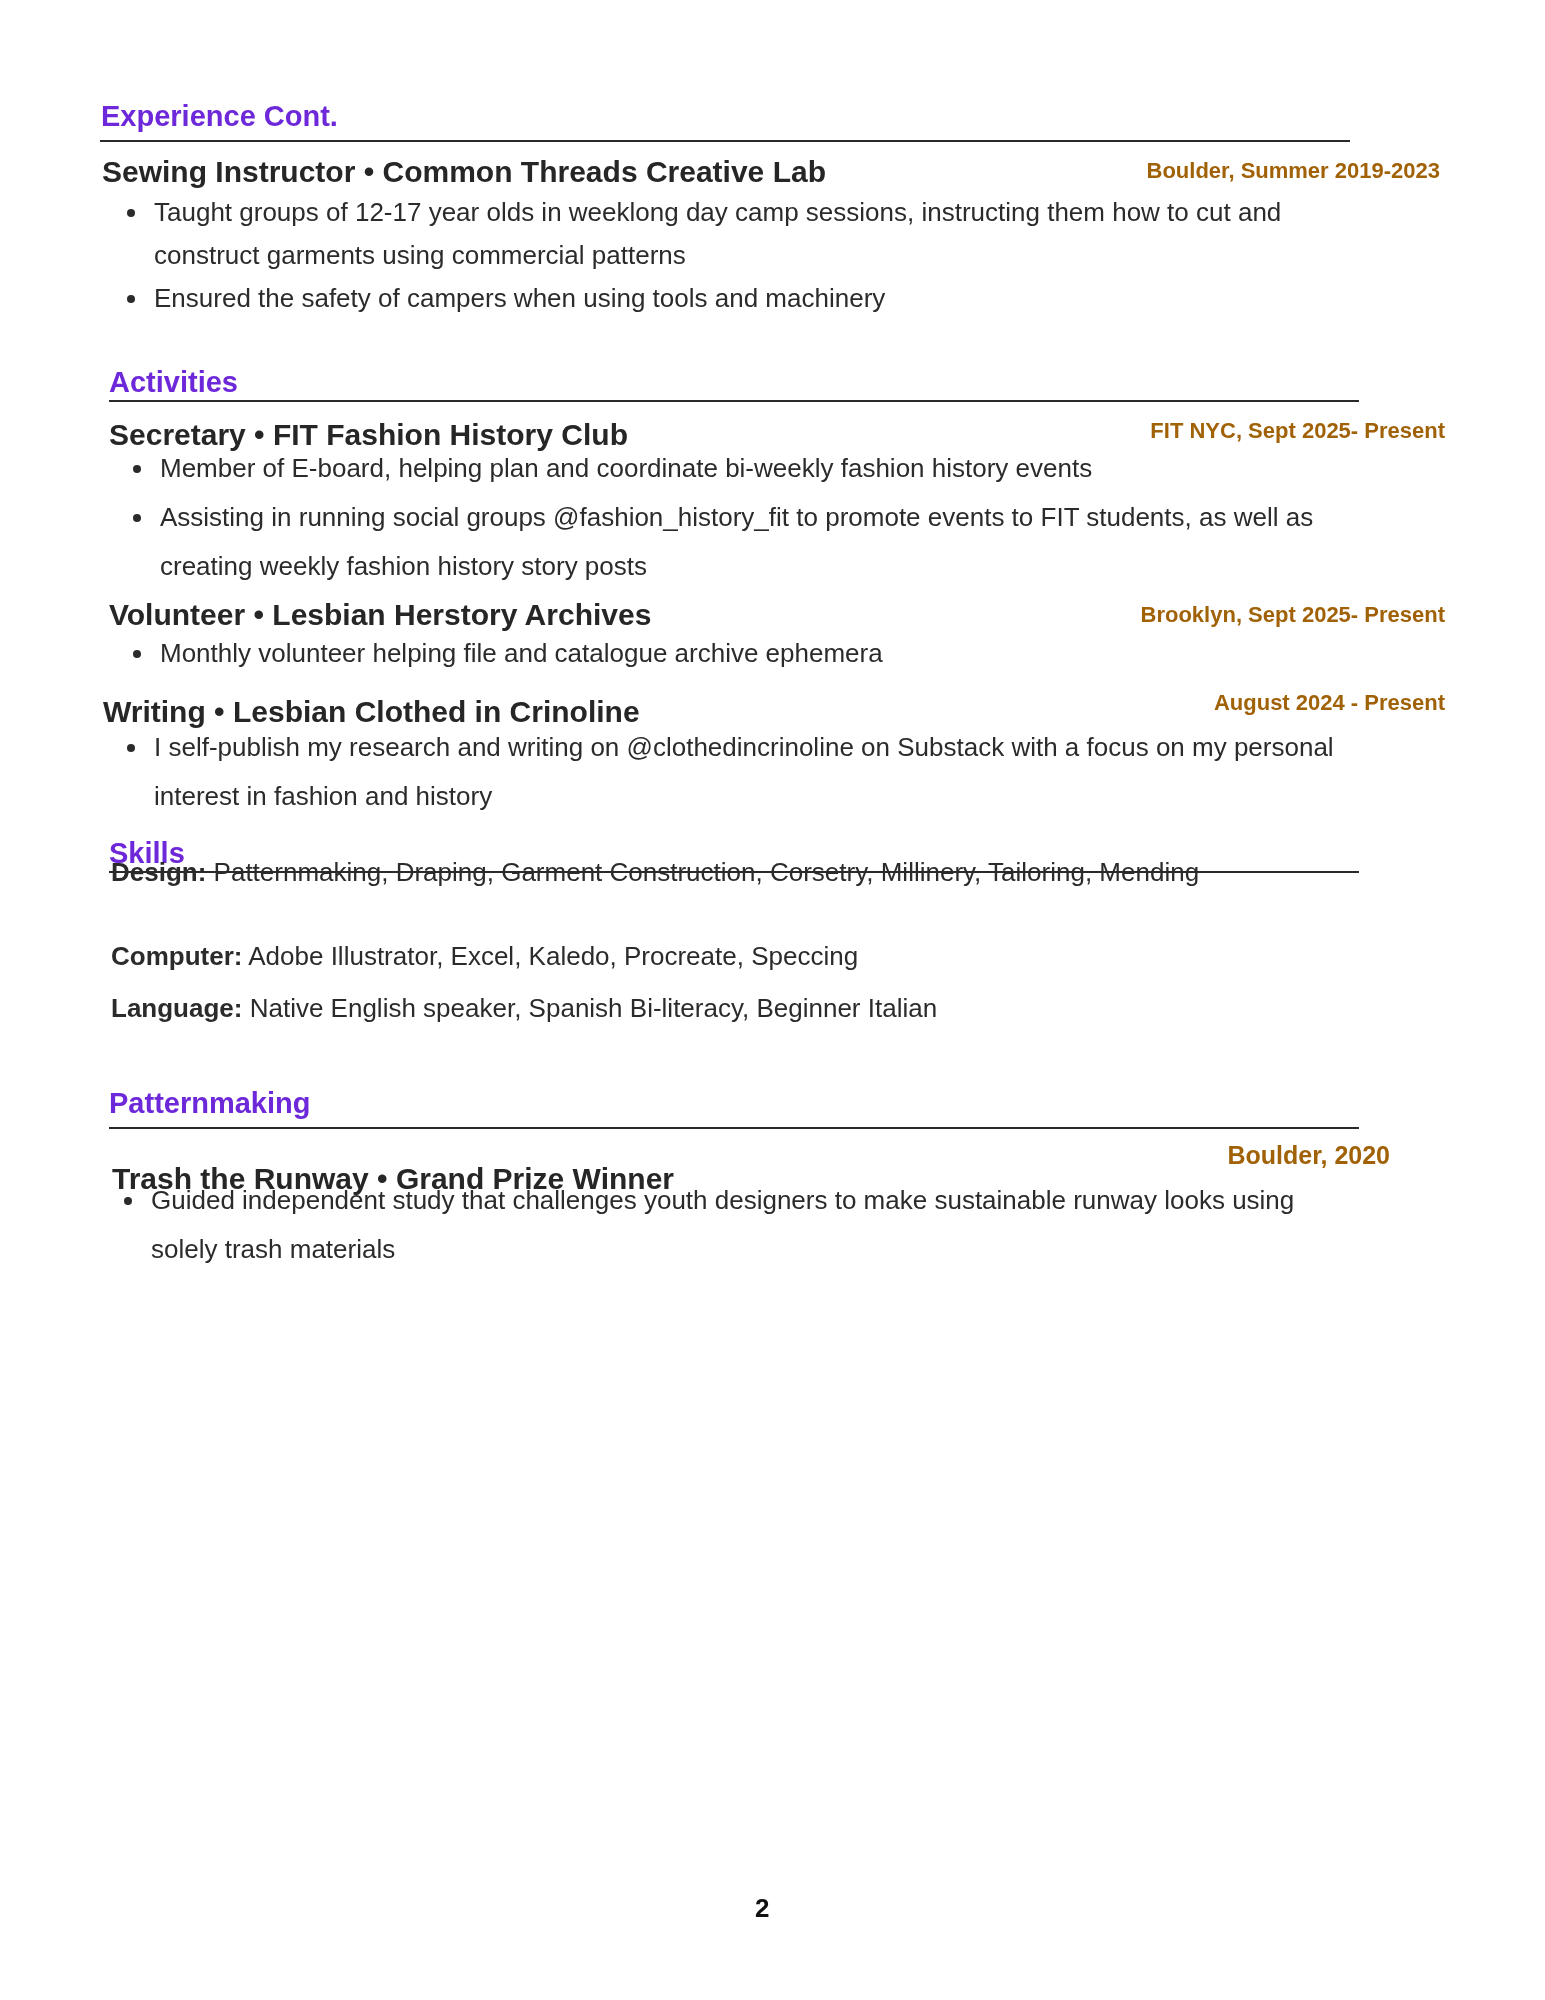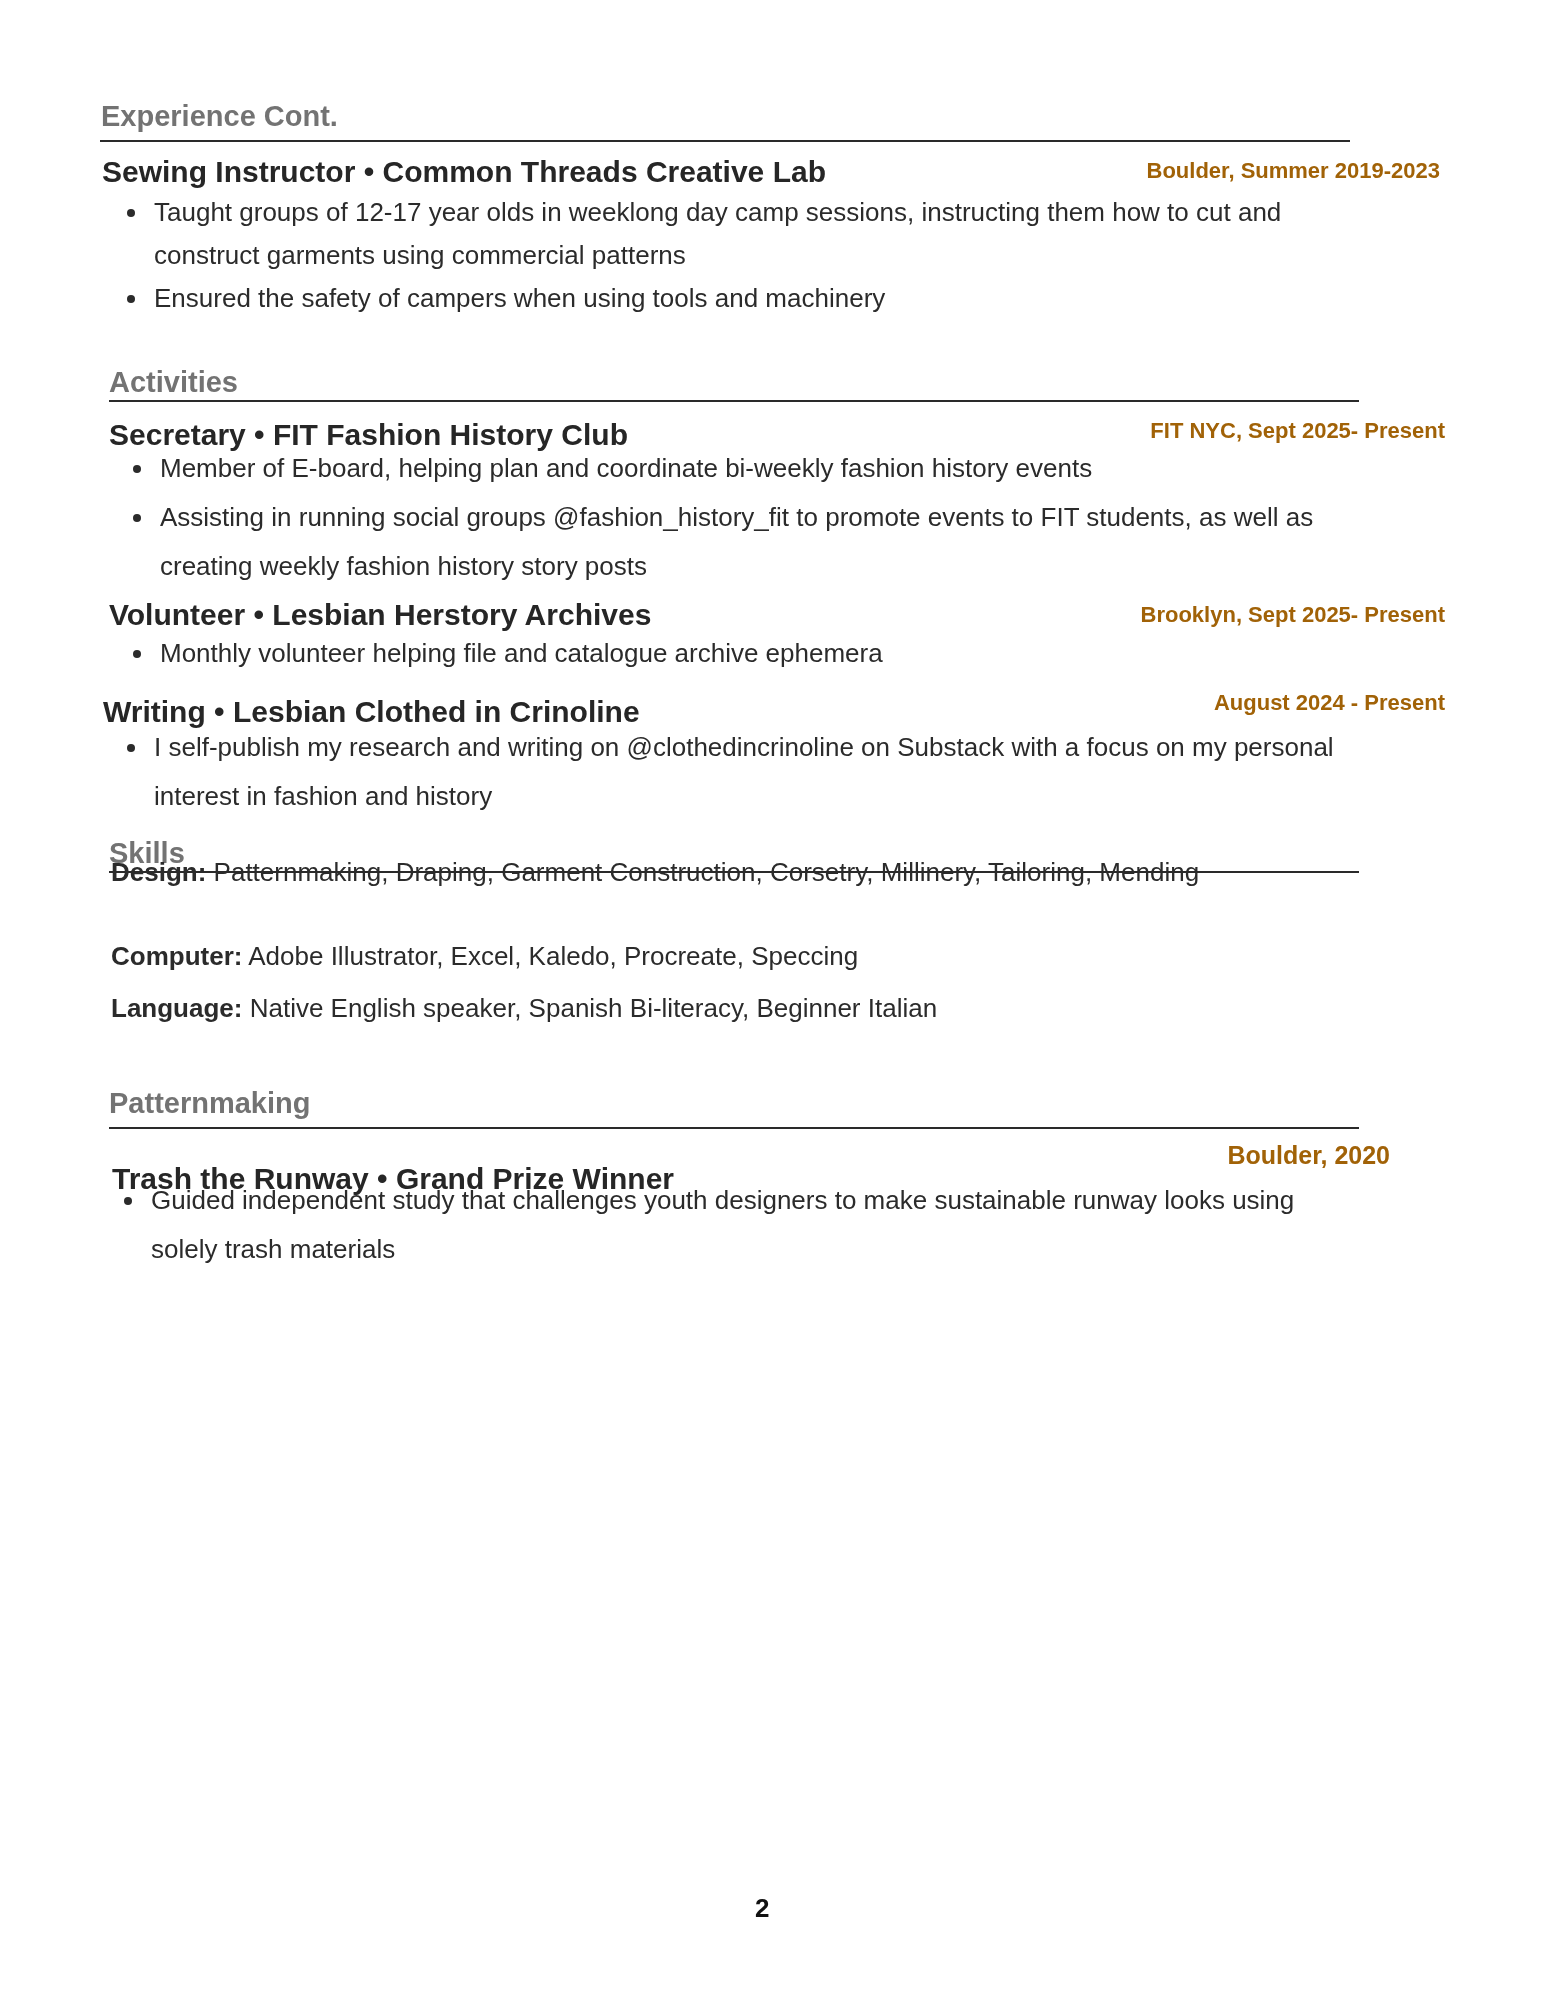--- a/index.html
+++ b/index.html
@@ -1,19 +1,19 @@
 <!DOCTYPE html>
 <html><head>
 <meta charset="utf-8">
 <style>
   html, body { margin: 0; padding: 0; background: #ffffff; }
   body { width: 1545px; height: 2000px; position: relative; overflow: hidden;
          font-family: "Liberation Sans", "DejaVu Sans", sans-serif; color: #222222; }
   .abs { position: absolute; white-space: nowrap; }
-  .h2 { font-weight: bold; font-size: 29px; color: #737373; }
+  .h2 { font-weight: bold; font-size: 29px; color: #6d28d9; }
   .rule { position: absolute; height: 2px; background: #2a2a2a; }
   .role { font-weight: bold; font-size: 30px; color: #262626; }
   .meta { font-weight: bold; font-size: 22px; color: #a16207; text-align: right; }
   .body { font-size: 26px; color: #2b2b2b; line-height: 1; }
   .bullet { position: absolute; width: 8px; height: 8px; border-radius: 50%; background: #2b2b2b; }
   .skill-label { font-weight: bold; }
   .pagenum { font-weight: bold; font-size: 26px; color: #111; }
 </style>
 </head>
 <body>

